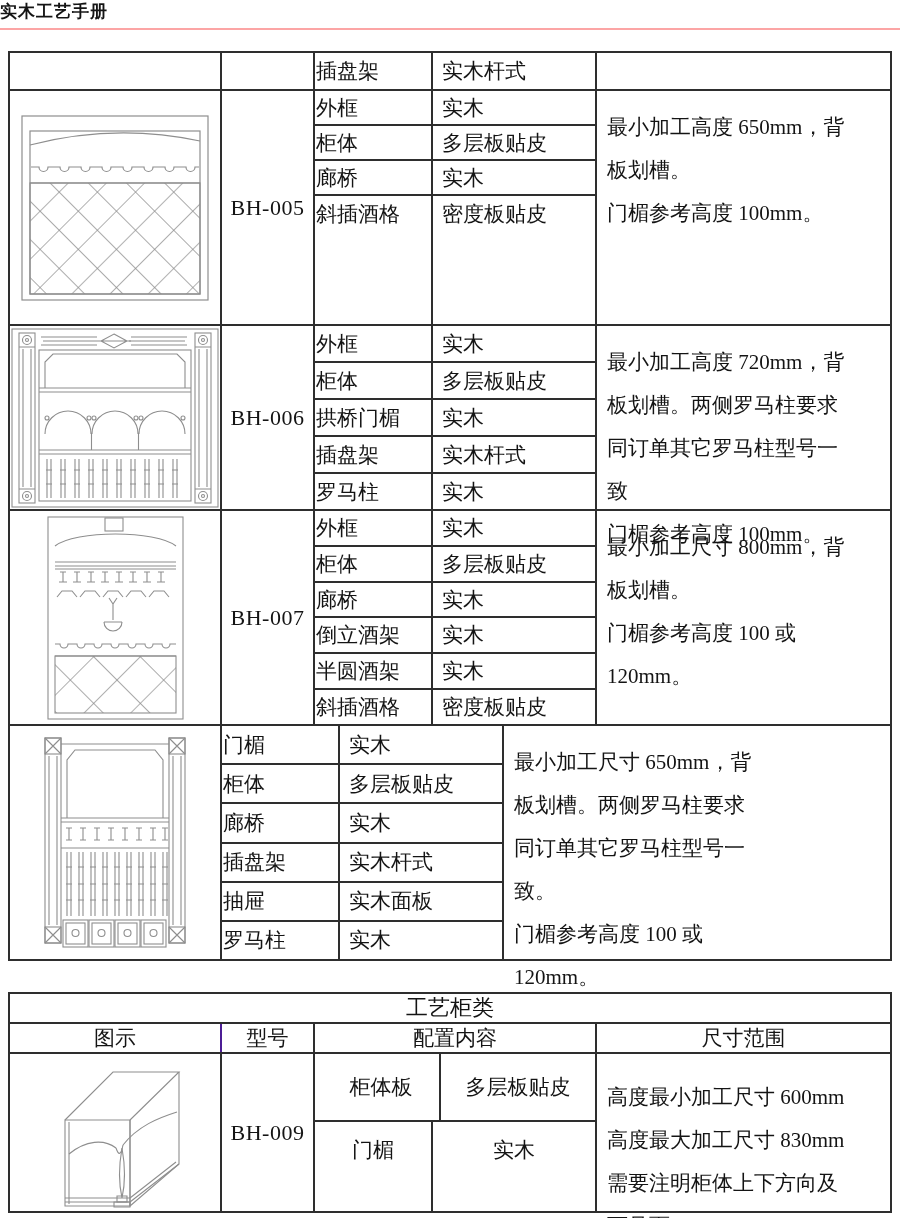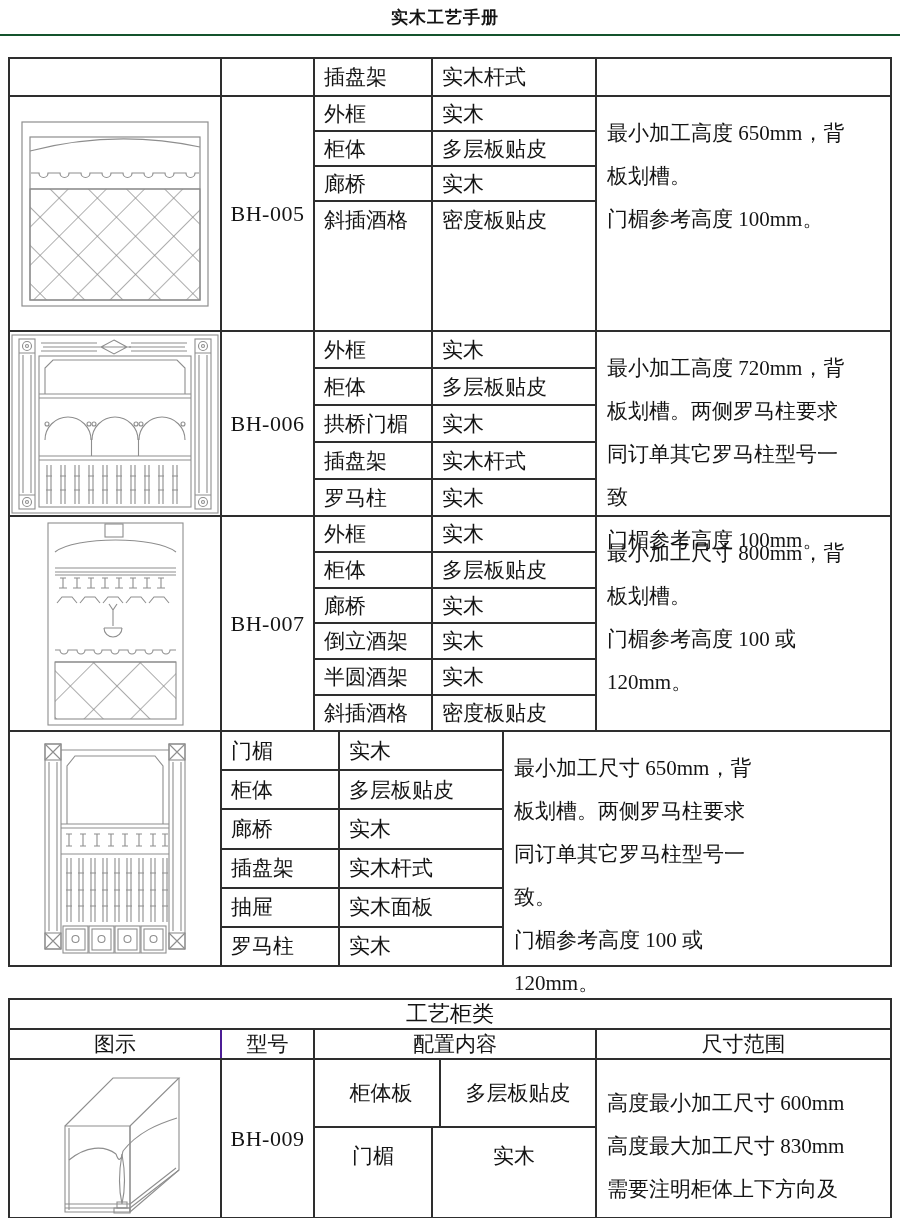--- a/index.html
+++ b/index.html
@@ -4,41 +4,41 @@
 <style>
   * { margin:0; padding:0; box-sizing:border-box; }
   body { background:#ffffff; }
   .page {
     width:900px; height:1218px; background:#ffffff; color:#141414;
     font-family:"Liberation Serif","DejaVu Serif",serif;
     overflow:hidden; position:relative;
   }
   
   .page-header {
-    height:36px; display:flex; justify-content:center; align-items:flex-end;
-    padding:0 10px 5px 0; border-bottom:2px solid #14532d;
+    height:30px; display:flex; justify-content:flex-start; align-items:flex-end;
+    padding:0 10px 5px 0; border-bottom:2px solid #fca5a5;
   }
   .doc-title { font-size:17px; font-weight:bold; letter-spacing:1px; }
 
   
   .tbl { margin:21px 8px 0 8px; border:2px solid #2e2e2e; background:#fff; }
   .block { display:flex; border-bottom:2px solid #2e2e2e; }
   .block:last-child { border-bottom:none; }
   .c-diagram { width:212px; flex:0 0 212px; border-right:2px solid #2e2e2e;
                display:flex; align-items:center; justify-content:center; }
   .c-model { width:93px; flex:0 0 93px; border-right:2px solid #2e2e2e;
              display:flex; align-items:center; justify-content:center;
              font-size:22px; letter-spacing:0.5px; }
   .cfg-col { width:282px; flex:0 0 282px; border-right:2px solid #2e2e2e;
              display:flex; flex-direction:column; }
   .cfg-row { display:flex; flex:1 1 0; border-bottom:2px solid #2e2e2e; }
   .cfg-row:last-child { border-bottom:none; }
   .cfg-row.fixed35 { flex:0 0 35px; }
   .cfg-name { width:118px; flex:0 0 118px; border-right:2px solid #2e2e2e;
-              display:flex; align-items:center; padding-left:9px; font-size:21px; }
+              display:flex; align-items:center; padding-left:1px; font-size:21px; }
   .cfg-mat { flex:1; display:flex; align-items:center; padding-left:9px; font-size:21px; }
   .cfg-row.top .cfg-name, .cfg-row.top .cfg-mat { align-items:flex-start; padding-top:4px; }
   .c-note { flex:1; font-size:21px; line-height:43px; padding:15px 6px 0 10px;
             white-space:pre-line; }
 
   
   .t2-title { height:30px; border-bottom:2px solid #2e2e2e; display:flex;
               align-items:center; justify-content:center; font-size:22px; }
   .t2-head { display:flex; height:30px; border-bottom:2px solid #2e2e2e; font-size:21px; }
   .t2-head > div { display:flex; align-items:center; justify-content:center; }

